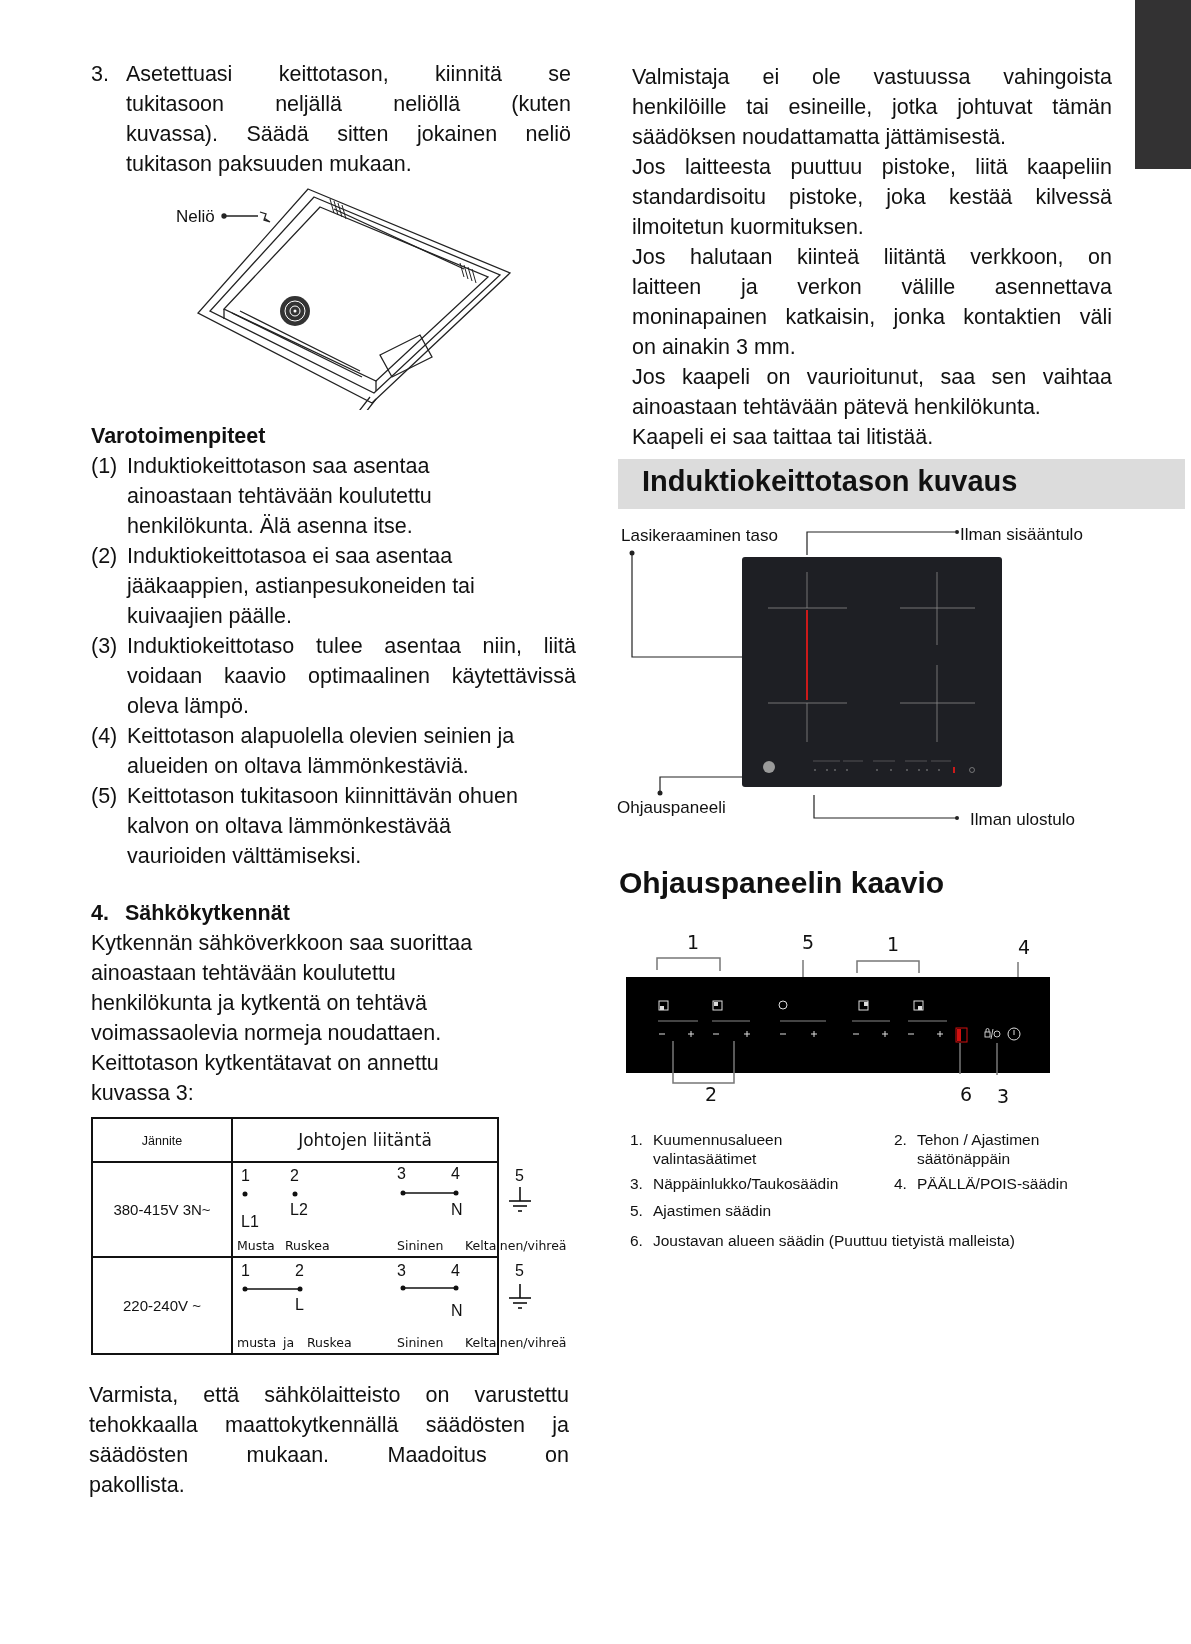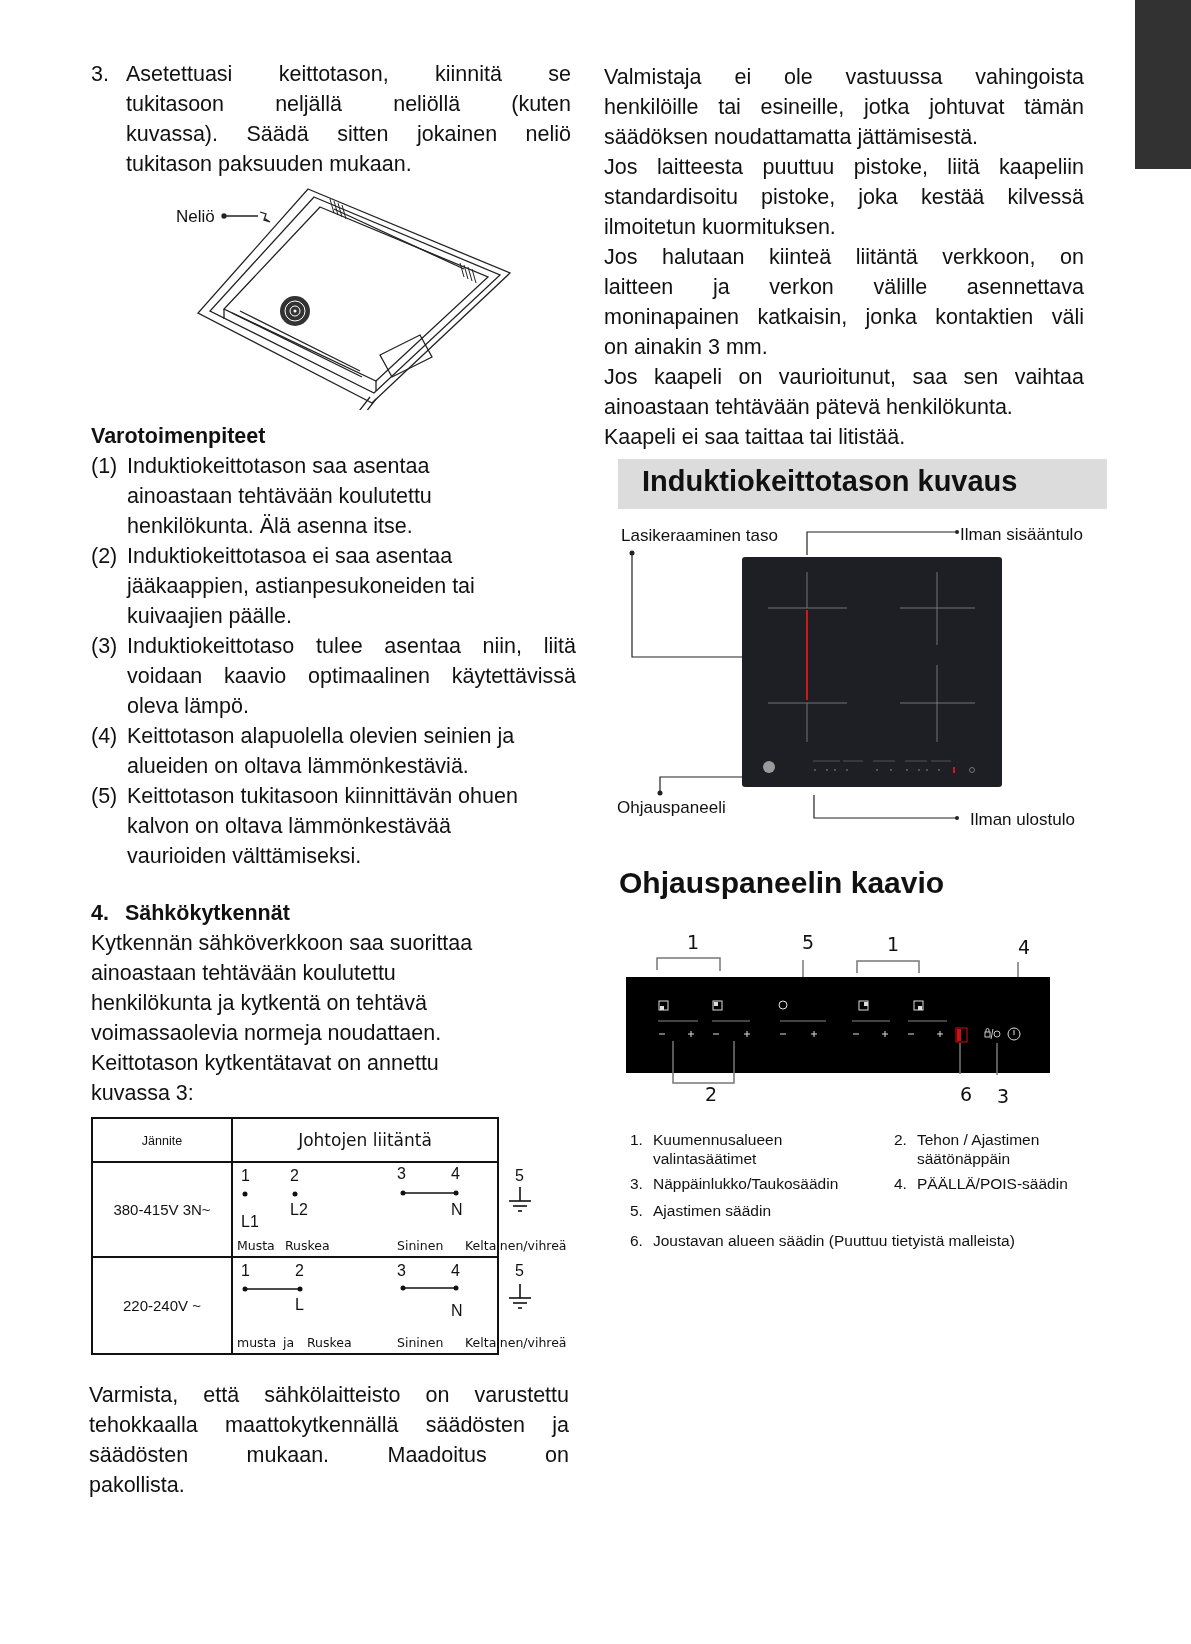--- a/index.html
+++ b/index.html
@@ -5,21 +5,21 @@
   html, body { margin:0; padding:0; background:#ffffff; }
   body { width:1191px; height:1644px; position:relative; overflow:hidden;
          font-family:"Liberation Sans", sans-serif; color:#111; }
   .abs { position:absolute; }
   .para { font-size:21.5px; line-height:30px; }
   .just-all { text-align:justify; }
   .bold { font-weight:bold; }
   .list-item { position:relative; padding-left:36px; font-size:21.5px; line-height:30px; }
   .list-item .num { position:absolute; left:0; top:0; }
   .sidetab { position:absolute; left:1135px; top:0; width:56px; height:169px; background:#333233; }
-  .section-banner { position:absolute; left:618px; top:459px; width:489px; height:50px; background:#dcdcdc; }
+  .section-banner { position:absolute; left:618px; top:459px; width:567px; height:50px; background:#dcdcdc; }
   .section-banner span { position:absolute; left:24px; top:6px; font-size:29px; font-weight:bold; }
   .h2 { font-size:30px; font-weight:bold; }
   table.wires { position:absolute; left:91px; top:1117px; width:408px; border-collapse:collapse; }
   table.wires td { border:2px solid #111; padding:0; vertical-align:top; position:relative; }
   .wt-small { font-size:12.5px; }
   .diag-label { font-size:17px; }
   .cp-num { font-size:19px; font-family:"DejaVu Sans", sans-serif; }
   .legend { font-size:15.5px; line-height:19px; }
 </style>
 </head>
@@ -197,21 +197,21 @@
 </tbody>
   </table>
 
 <div class="abs" style="left:89px; top:1380px; width:480px;">
   <div class="para just-all" style="text-align-last:justify;">Varmista, että sähkölaitteisto on varustettu</div>
   <div class="para just-all" style="text-align-last:justify;">tehokkaalla maattokytkennällä säädösten ja</div>
   <div class="para just-all" style="text-align-last:justify;">säädösten mukaan. Maadoitus on</div>
   <div class="para">pakollista.</div>
 </div>
 
-<div class="abs" style="left:604px; top:62px; width:480px;">
+<div class="abs" style="left:632px; top:62px; width:480px;">
   <div class="para just-all" style="text-align-last:justify;">Valmistaja ei ole vastuussa vahingoista</div>
   <div class="para just-all" style="text-align-last:justify;">henkilöille tai esineille, jotka johtuvat tämän</div>
   <div class="para">säädöksen noudattamatta jättämisestä.</div>
   <div class="para just-all" style="text-align-last:justify;">Jos laitteesta puuttuu pistoke, liitä kaapeliin</div>
   <div class="para just-all" style="text-align-last:justify;">standardisoitu pistoke, joka kestää kilvessä</div>
   <div class="para">ilmoitetun kuormituksen.</div>
   <div class="para just-all" style="text-align-last:justify;">Jos halutaan kiinteä liitäntä verkkoon, on</div>
   <div class="para just-all" style="text-align-last:justify;">laitteen ja verkon välille asennettava</div>
   <div class="para just-all" style="text-align-last:justify;">moninapainen katkaisin, jonka kontaktien väli</div>
   <div class="para">on ainakin 3 mm.</div>

